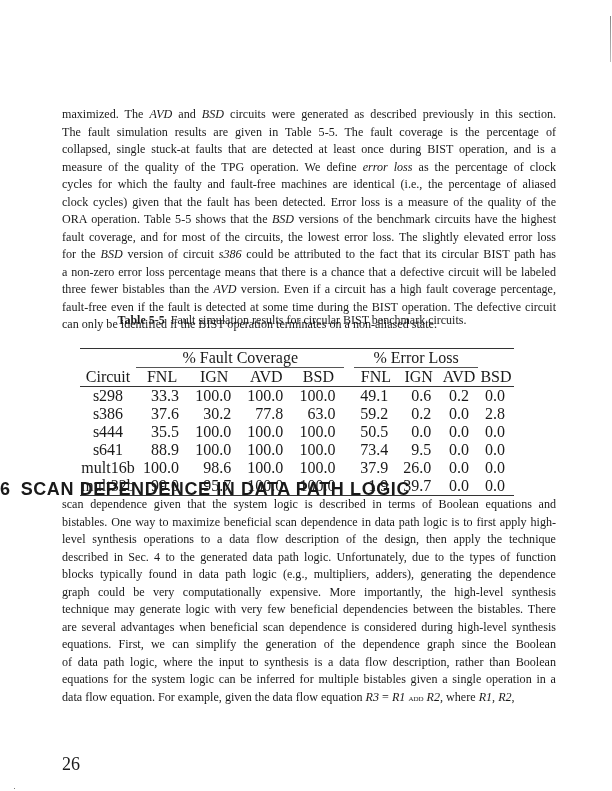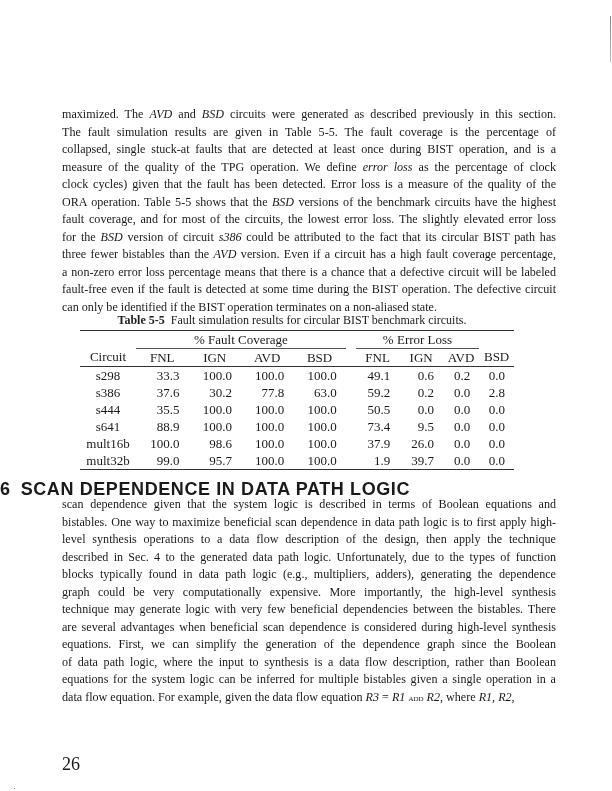--- a/index.html
+++ b/index.html
@@ -11,22 +11,22 @@
   .col { position: absolute; left: 62px; width: 494px; }
   .para { font-size: 12.1px; line-height: 17.5px; text-align: justify; margin: 0; }
   .para .ln { display: block; text-align: justify; text-align-last: justify; white-space: nowrap; }
   .para .ln.last { text-align-last: left; }
   .para i { font-style: italic; }
   .sc { font-variant: small-caps; font-size: 10px; }
   #p1 { top: 90px; }
   .caption { position: absolute; top: 297px; left: 0; width: 584px; text-align: center;
              font-size: 12px; }
   .caption b { font-weight: bold; margin-right: 6px; }
-  table.res { position: absolute; left: 80px; top: 314px; width: 434px;
-              border-collapse: collapse; font-size: 13px; }
+  table.res { position: absolute; left: 80px; top: 332px; width: 434px;
+              border-collapse: collapse; font-size: 16px; }
   table.res td, table.res th { font-weight: normal; text-align: center; padding: 0; height: 17px; }
   table.res tr.top { border-top: 1.5px solid #333; }
   table.res tr.grp th.g { border-bottom: 1px solid #555; }
   table.res tr.hdr { border-bottom: 1px solid #333; }
   table.res tbody tr:last-child { border-bottom: 1.5px solid #333; }
   table.res td.num { text-align: right; padding-right: 9px; }
   table.res td.circ { text-align: center; }
   .section { position: absolute; top: 463px; left: 0; width: 508px; text-align: left;
              font-family: "Liberation Sans", "DejaVu Sans", sans-serif; font-weight: bold;
              font-size: 18px; letter-spacing: 0.6px; }
@@ -40,26 +40,27 @@
 <body>
 
 <div class="page">
   <div class="edge"></div>
 
   <div class="col para" id="p1">
       <span class="ln first">maximized.  The <i>AVD</i> and <i>BSD</i> circuits were generated as described previously in this section.</span>
       <span class="ln">The fault simulation results are given in Table 5-5.  The fault coverage is the percentage of</span>
       <span class="ln">collapsed, single stuck-at faults that are detected at least once during BIST operation, and is a</span>
       <span class="ln">measure of the quality of the TPG operation.  We define <i>error loss</i> as the percentage of clock</span>
+      <span class="ln">cycles for which the faulty and fault-free machines are identical (i.e., the percentage of aliased</span>
       <span class="ln">clock cycles) given that the fault has been detected.  Error loss is a measure of the quality of the</span>
       <span class="ln">ORA operation.  Table 5-5 shows that the <i>BSD</i> versions of the benchmark circuits have the highest</span>
       <span class="ln">fault coverage, and for most of the circuits, the lowest error loss.   The slightly elevated error loss</span>
       <span class="ln">for the <i>BSD</i> version of circuit <i>s386</i> could be attributed to the fact that its circular BIST path has</span>
+      <span class="ln">a non-zero error loss percentage means that there is a chance that a defective circuit will be labeled</span>
       <span class="ln">three fewer bistables than the <i>AVD</i> version.  Even if a circuit has a high fault coverage percentage,</span>
-      <span class="ln">a non-zero error loss percentage means that there is a chance that a defective circuit will be labeled</span>
       <span class="ln">fault-free even if the fault is detected at some time during the BIST operation.  The defective circuit</span>
       <span class="ln last">can only be identified if the BIST operation terminates on a non-aliased state.</span>
     </div>
 
   <div class="caption"><b>Table  5-5</b><span>Fault simulation results for circular BIST benchmark circuits.</span></div>
 
   <table class="res">
     <thead>
       <tr class="top grp">
         <th style="width:56px"></th>

